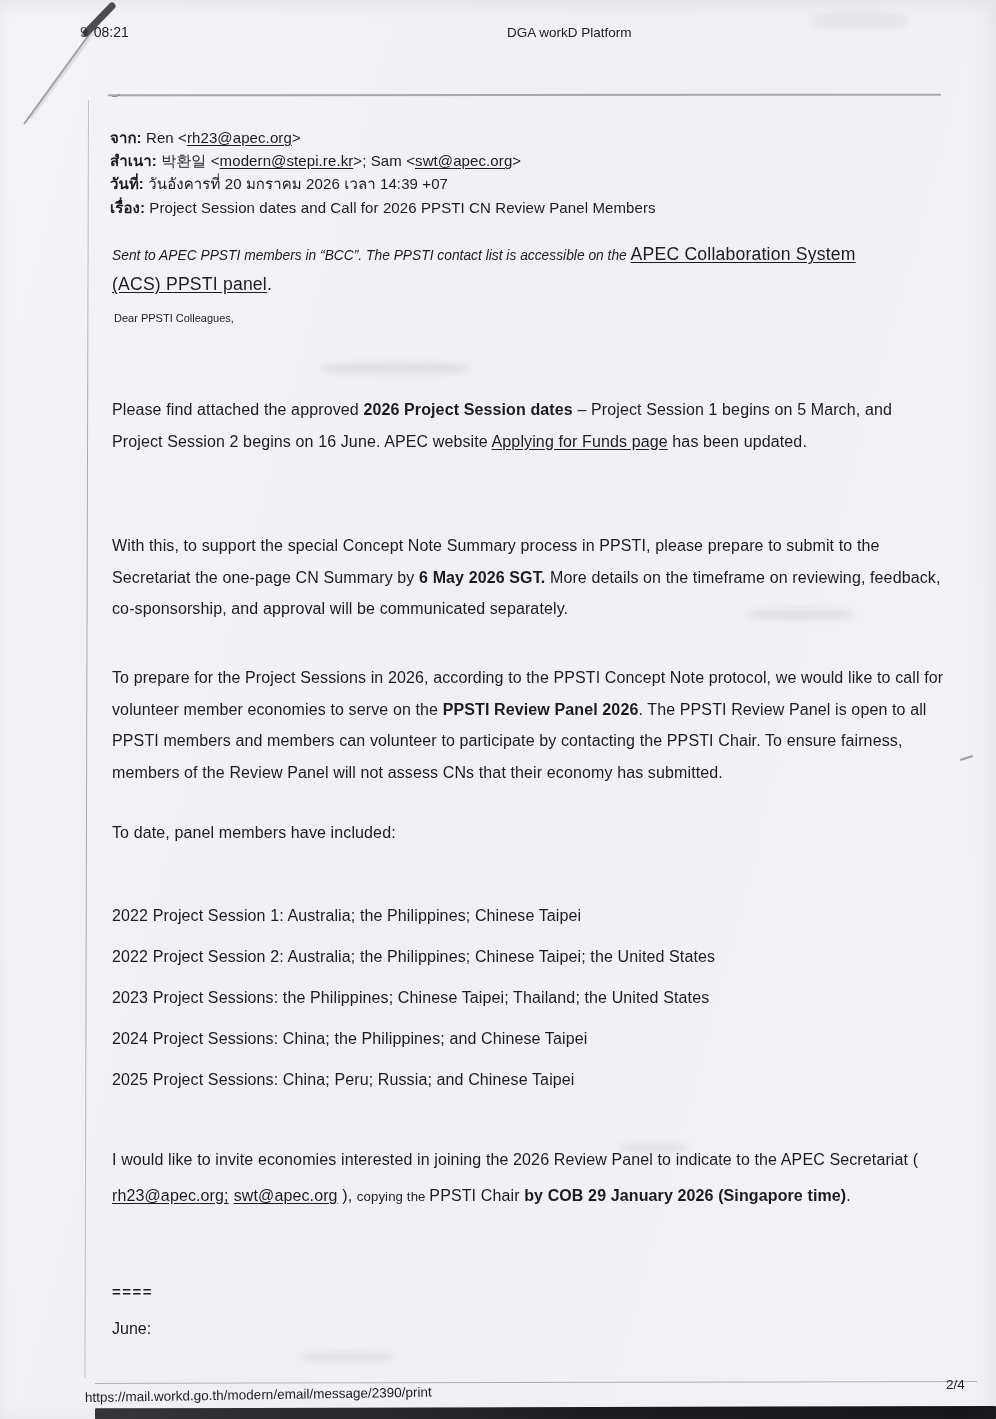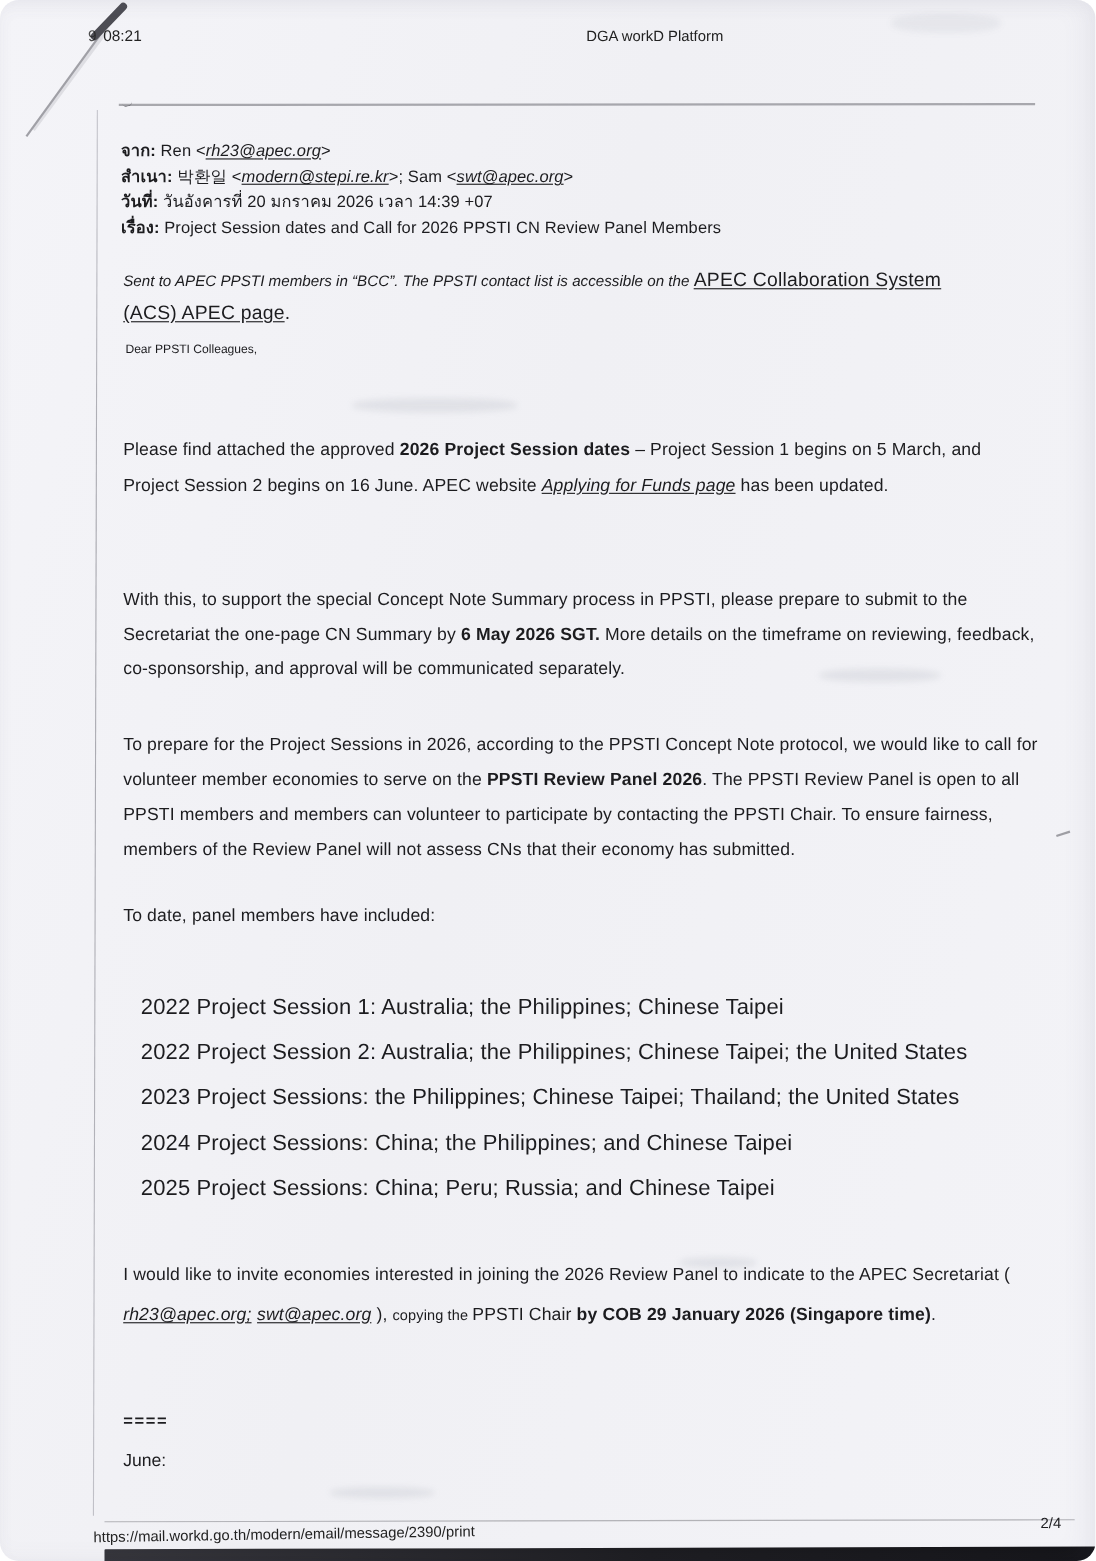--- a/index.html
+++ b/index.html
@@ -1,51 +1,51 @@
 <!DOCTYPE html>
 <html><head>
 <meta charset="utf-8">
 <style>
   html,body{margin:0;padding:0;}
   body{width:996px;height:1419px;overflow:hidden;}
   .page{
     position:relative;width:996px;height:1419px;
     background:linear-gradient(105deg,#f4f4f8 0%,#f0f0f4 45%,#f3f3f7 100%);
     font-family:"Liberation Sans","DejaVu Sans",sans-serif;
-    color:#1c1c1f;overflow:hidden;border-radius:17px;
+    color:#1c1c1f;overflow:hidden;
   }
   .page::after{
     content:"";position:absolute;inset:0;pointer-events:none;
     box-shadow:inset -10px 0 22px rgba(120,120,135,.07), inset 0 6px 14px rgba(120,120,135,.05);
   }
   .abs{position:absolute;}
   
   .time{left:80px;top:24px;font-size:14px;color:#222;}
   .time .partial{opacity:.8;margin-right:6px;}
-  .platform{left:533px;top:25px;font-size:13.5px;color:#222;}
+  .platform{left:507px;top:25px;font-size:13.5px;color:#222;}
   .rule-top{left:108px;top:94px;width:833px;height:1.6px;background:#9a9aa0;opacity:.85;transform:rotate(-0.05deg);}
   .tick{left:111px;top:90px;width:9px;height:6px;border-bottom:1.6px solid #77777c;border-radius:50%;transform:rotate(-12deg);}
   .fold-line{left:88px;top:100px;width:1.4px;height:1278px;transform:rotate(0.16deg);transform-origin:top;
     background:linear-gradient(#b4b4bc,#8e8e96 30%,#9b9ba3 70%,#b0b0b8);opacity:.75;}
   
   .hdr{left:110px;top:126px;font-size:15px;line-height:23.2px;letter-spacing:.1px;}
   .lbl{font-weight:700;}
-  .lnk{text-decoration:underline;text-underline-offset:2px;font-style:italic;}
+  .lnk{text-decoration:underline;text-underline-offset:2px;}
   
   .notice{left:112px;top:240px;width:836px;font-size:13.8px;line-height:29px;}
   .notice .it{font-style:italic;}
   .big{font-size:17.6px;font-style:normal;letter-spacing:.2px;}
   
   .para{left:112px;width:834px;font-size:16px;line-height:31.5px;letter-spacing:.12px;}
   .greeting{left:114px;top:312px;font-size:11px;}
   .p1{top:394px;}
   .p2{top:530px;}
   .p3{top:662px;}
   .p4{top:817px;font-size:16px;}
-  .hist{left:112px;top:900px;width:834px;font-size:20px;letter-spacing:.12px;margin-left:16px;}
+  .hist{left:112px;top:900px;width:834px;font-size:16px;letter-spacing:.12px;}
   .hist-item{line-height:32px;margin-bottom:9px;}
   .p5{top:1142px;line-height:36px;}
   .small-seg{font-size:13.2px;}
   .sep{left:112px;top:1283px;font-size:15px;font-weight:700;letter-spacing:1.5px;}
   .annex{left:112px;top:1320px;font-size:16px;}
   
   .rule-bottom{left:95px;top:1382px;width:882px;height:1px;background:#a2a2a8;opacity:.8;transform:rotate(-0.12deg);}
   .url{left:85px;top:1390px;font-size:13.5px;color:#222;transform:rotate(-0.9deg);transform-origin:left center;}
   .pagenum{left:946px;top:1377px;font-size:13.5px;color:#1c1c1f;}
   .bottom-bar{left:95px;top:1406px;width:901px;height:13px;transform:rotate(-0.15deg);transform-origin:right center;
@@ -97,21 +97,21 @@
       <span>วันอังคารที่ 20 มกราคม 2026 เวลา 14:39 +07</span>
     </div>
     <div>
       <span class="lbl">เรื่อง:</span>
       <span>Project Session dates and Call for 2026 PPSTI CN Review Panel Members</span>
     </div>
   </div>
 
   <div class="abs notice">
     <span class="it">Sent to APEC PPSTI members in “BCC”. The PPSTI contact list is accessible on the </span><span class="big lnk">APEC Collaboration System</span><br>
-    <span class="big lnk">(ACS) APEC page</span><span class="big">.</span>
+    <span class="big lnk">(ACS) PPSTI panel</span><span class="big">.</span>
   </div>
 
   <div class="abs greeting">Dear PPSTI Colleagues,</div>
 
   <div class="abs para p1">
     <span>Please find attached the approved </span><b>2026 Project Session dates</b><span> – Project Session 1 begins on 5 March, and Project Session 2 begins on 16 June. APEC website </span><span class="lnk">Applying for Funds page</span><span> has been updated.</span>
   </div>
 
   <div class="abs para p2">
     <span>With this, to support the special Concept Note Summary process in PPSTI, please prepare to submit to the Secretariat the one-page CN Summary by </span><b>6 May 2026 SGT.</b><span> More details on the timeframe on reviewing, feedback, co-sponsorship, and approval will be communicated separately.</span>

